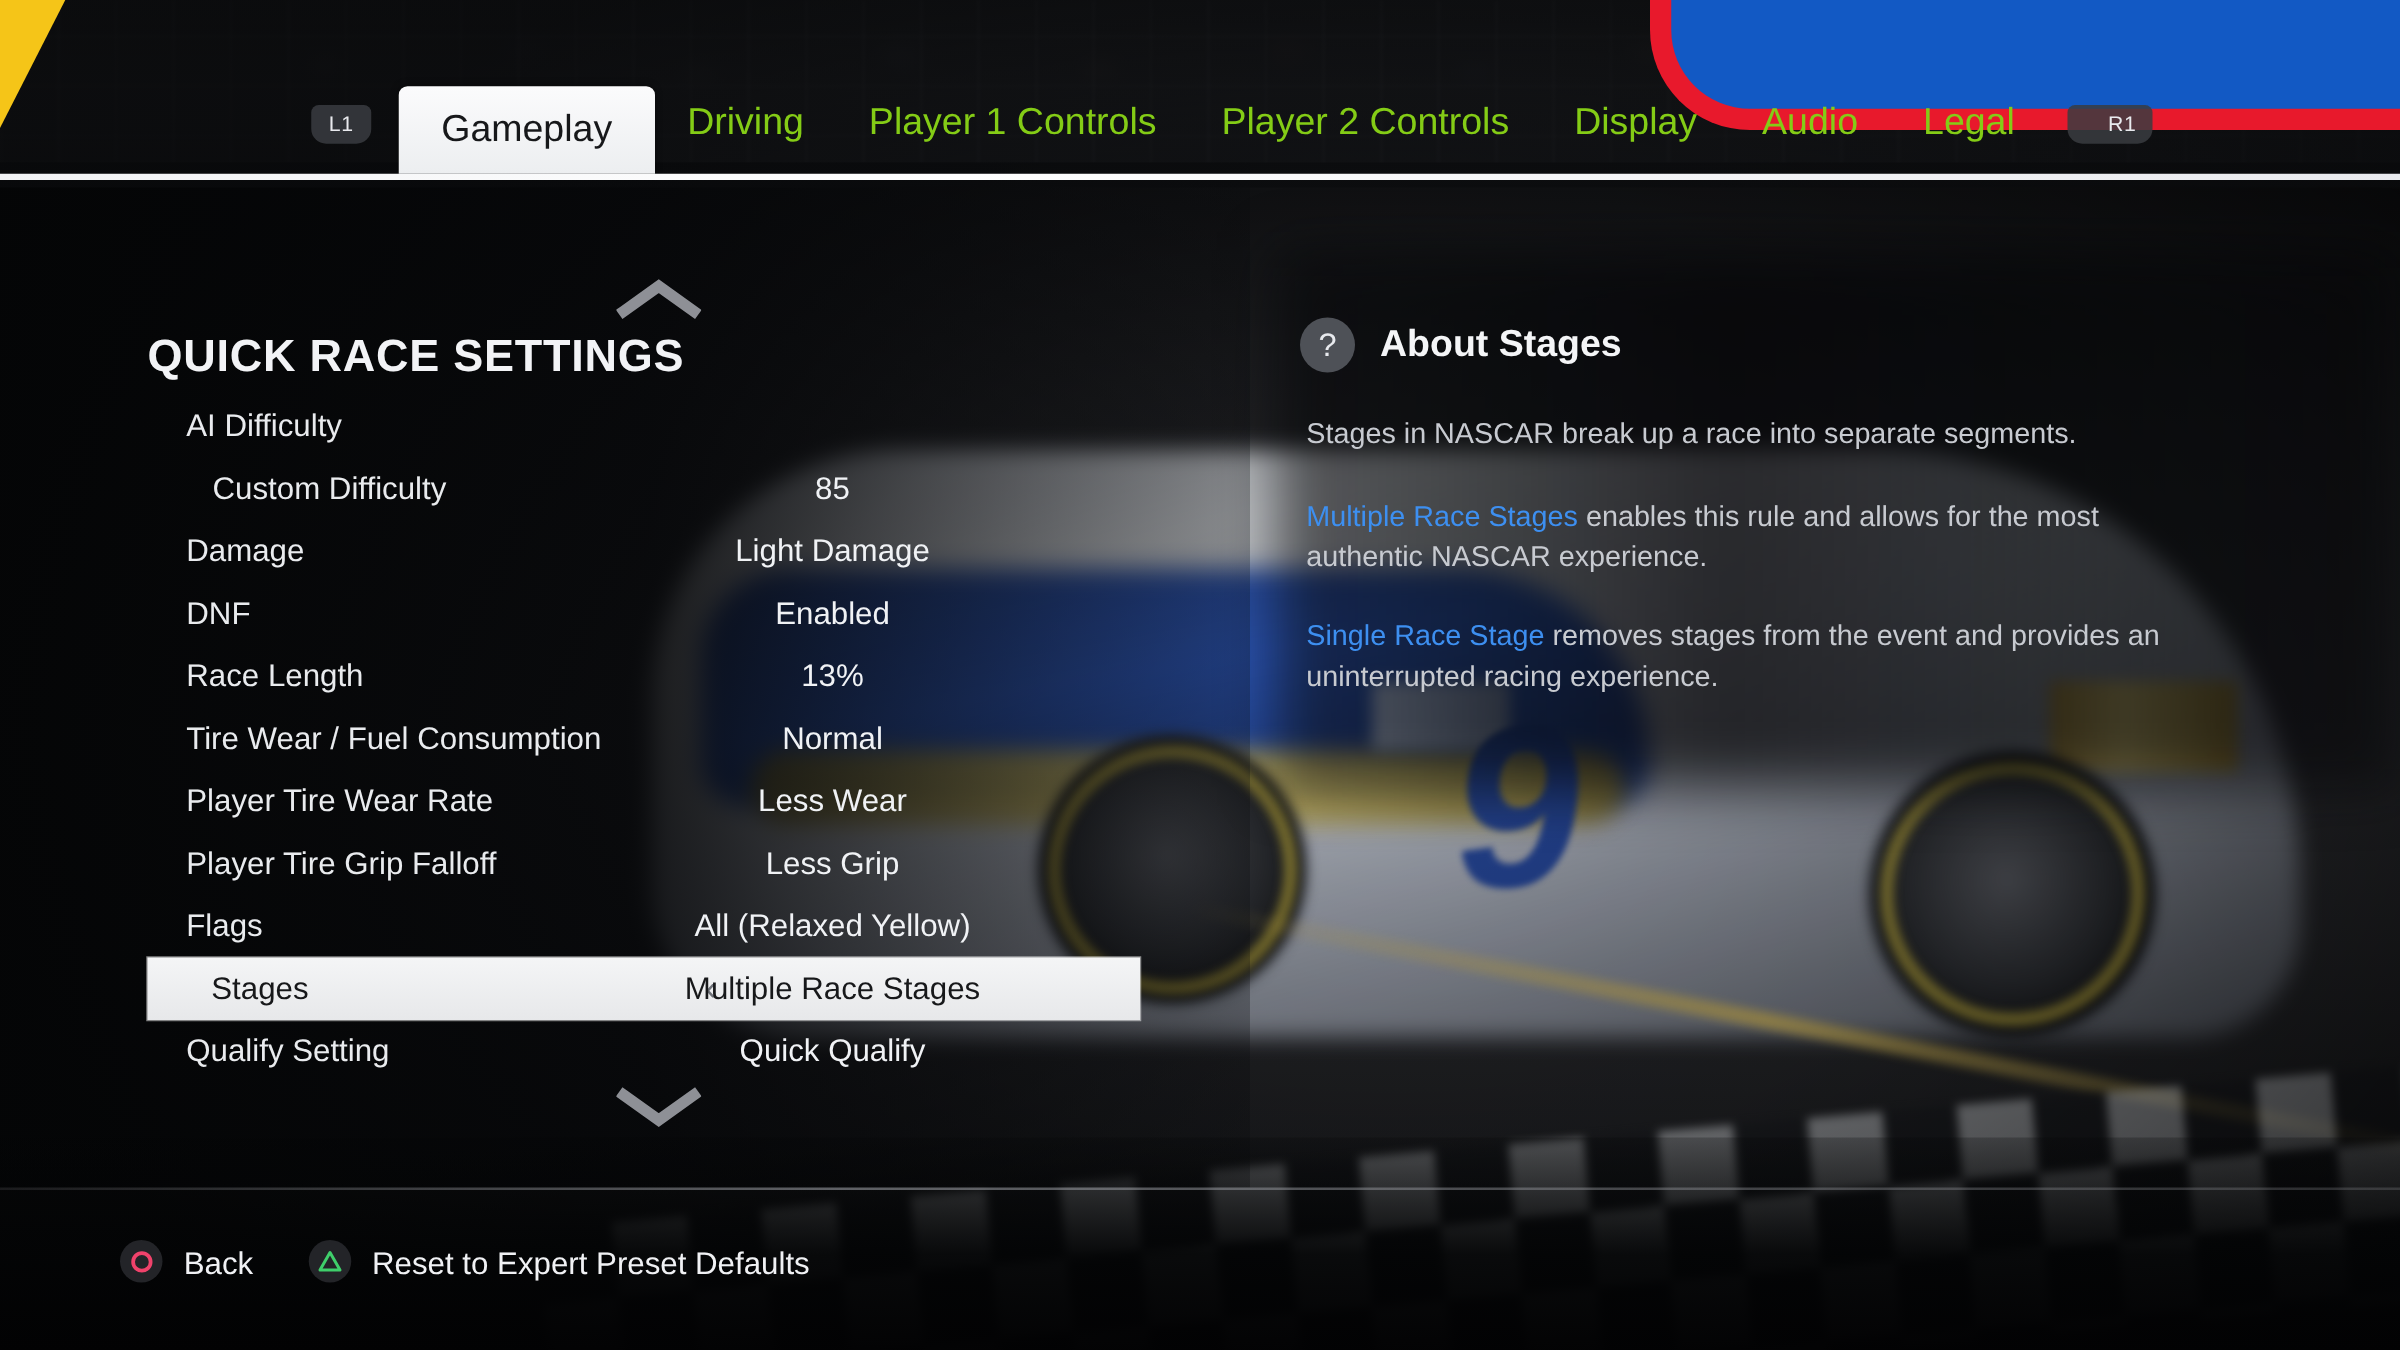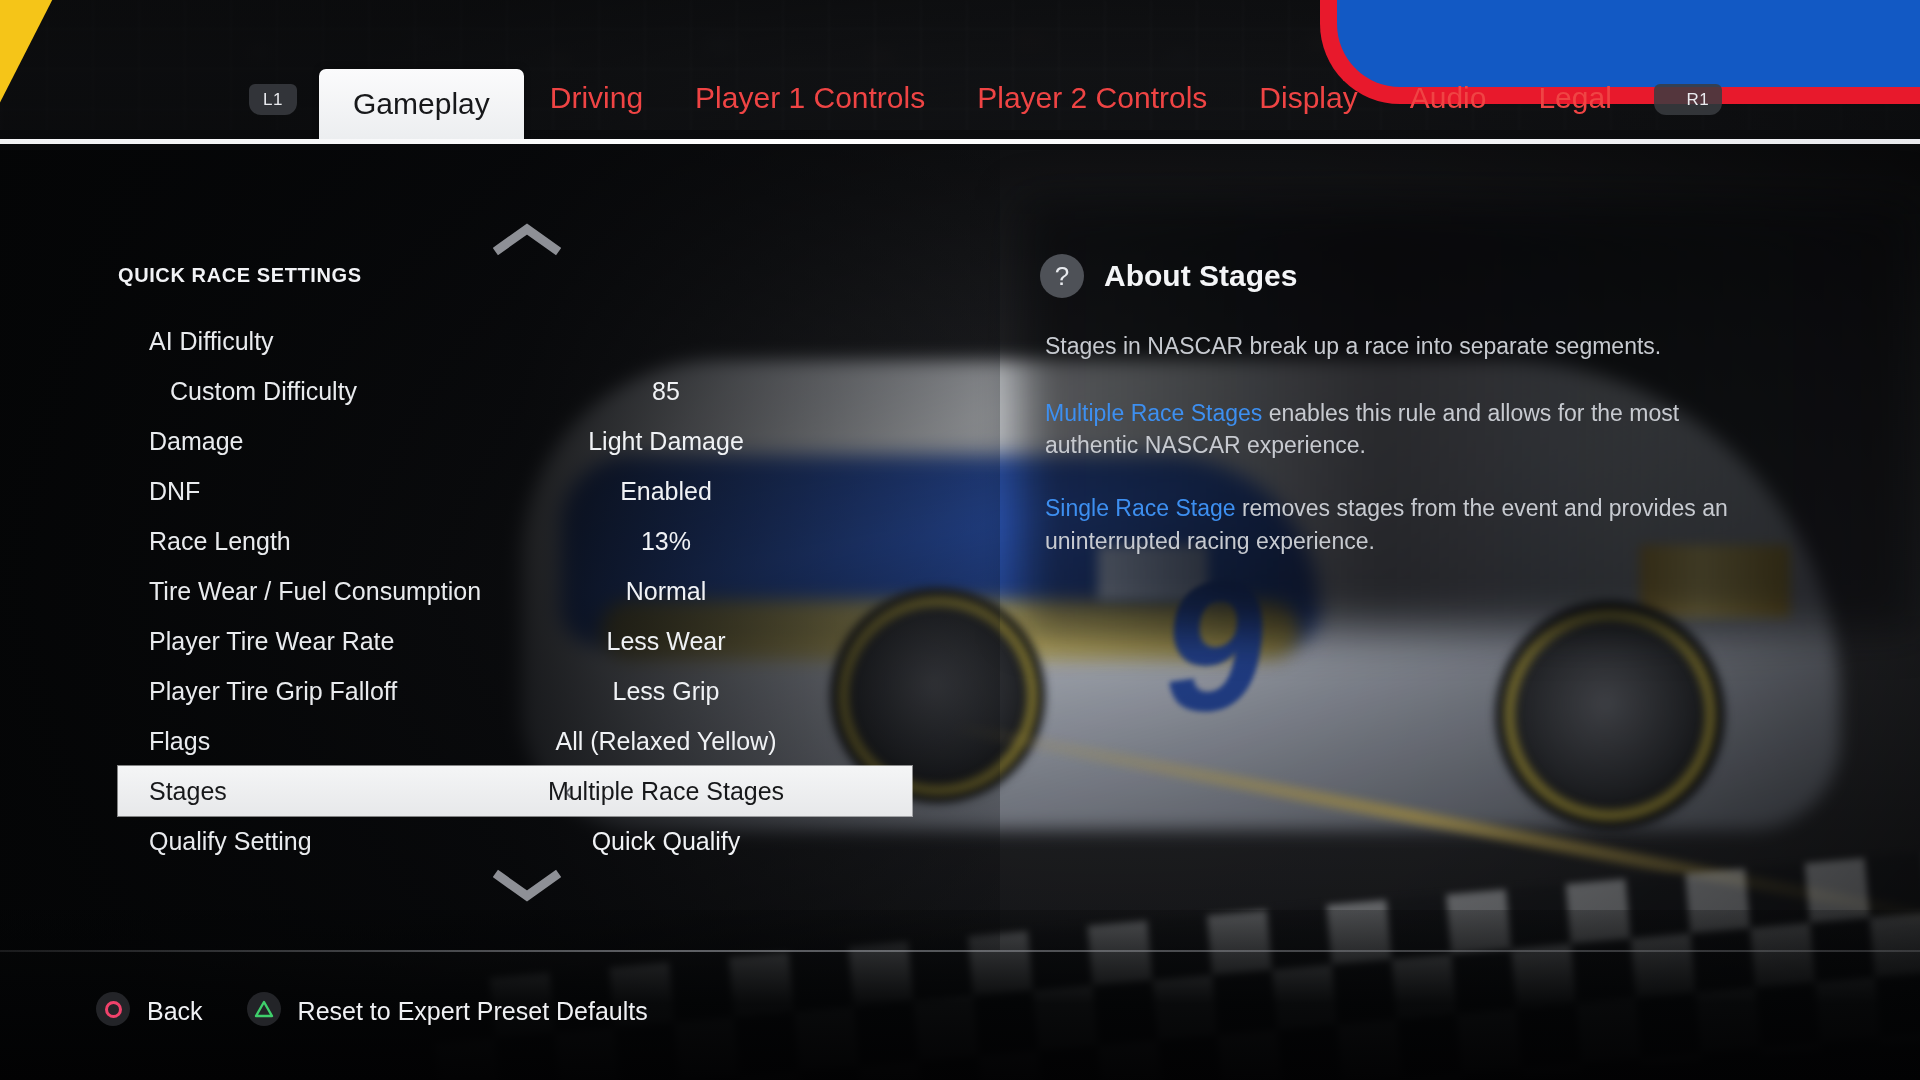--- a/index.html
+++ b/index.html
@@ -258,21 +258,21 @@
     align-items: center;
     justify-content: center;
   }
   .bumper.l1 { margin-left: 249px; }
   .bumper.r1 { margin-left: 16px; padding-left: 20px; }
   .tab {
     padding: 0 26px;
     height: 58px;
     display: flex;
     align-items: center;
-    color: #ef4444;
+    color: #84cc16;
     font-size: 30px;
     margin-bottom: 12px;
     white-space: nowrap;
   }
   .tab.first { margin-left: 22px; }
   .tab.active {
     background: linear-gradient(180deg, #fbfbfc 0%, #eceef0 100%);
     color: #17181a;
     border-radius: 7px 7px 0 0;
     height: 70px;
@@ -297,21 +297,21 @@
     color: #8e9096;
   }
   .scroll-arrow svg { width: 68px; height: 34px; display: block; }
   .scroll-arrow.up { top: 78px; }
   .scroll-arrow.down { top: 725px; }
 
   .section-title {
     position: absolute;
     left: 118px; top: 120px;
     color: #f2f3f6;
-    font-size: 20px;
+    font-size: 36px;
     font-weight: bold;
     letter-spacing: .6px;
   }
 
   .settings-list {
     position: absolute;
     left: 118px; top: 172px;
     width: 794px;
   }
   .setting-row {
@@ -342,21 +342,21 @@
     left: 446px;
     color: #7e8189;
     font-size: 28px;
     line-height: 1;
     display: none;
   }
   .setting-row.selected {
     background: linear-gradient(180deg, #f4f5f6 0%, #e7e8ea 100%);
     box-shadow: 0 0 0 1px rgba(255,255,255,.5);
   }
-  .setting-row.selected .label { color: #17181a; }
+  .setting-row.selected .label { color: #17181a; margin-left: 20px; }
   .setting-row.selected .value { color: #17181a; }
   .setting-row.selected .chev-left { display: block; color: #6e7178; }
 
   
   .about {
     position: absolute;
     left: 1040px; top: 110px;
     width: 740px;
   }
   .about-head {

